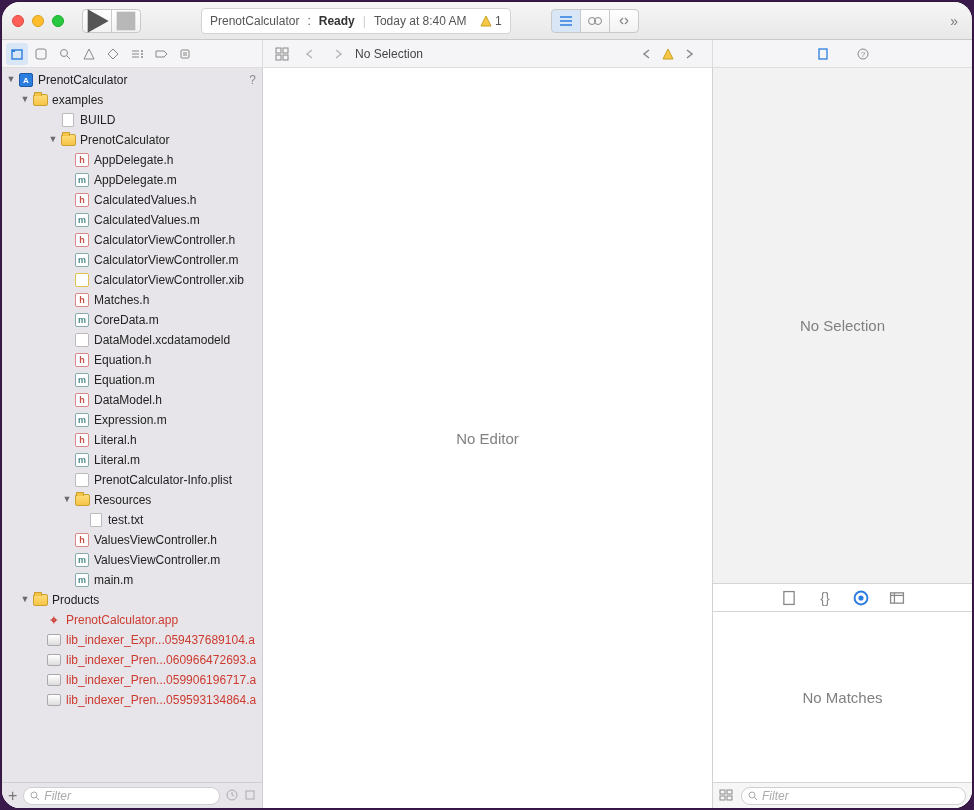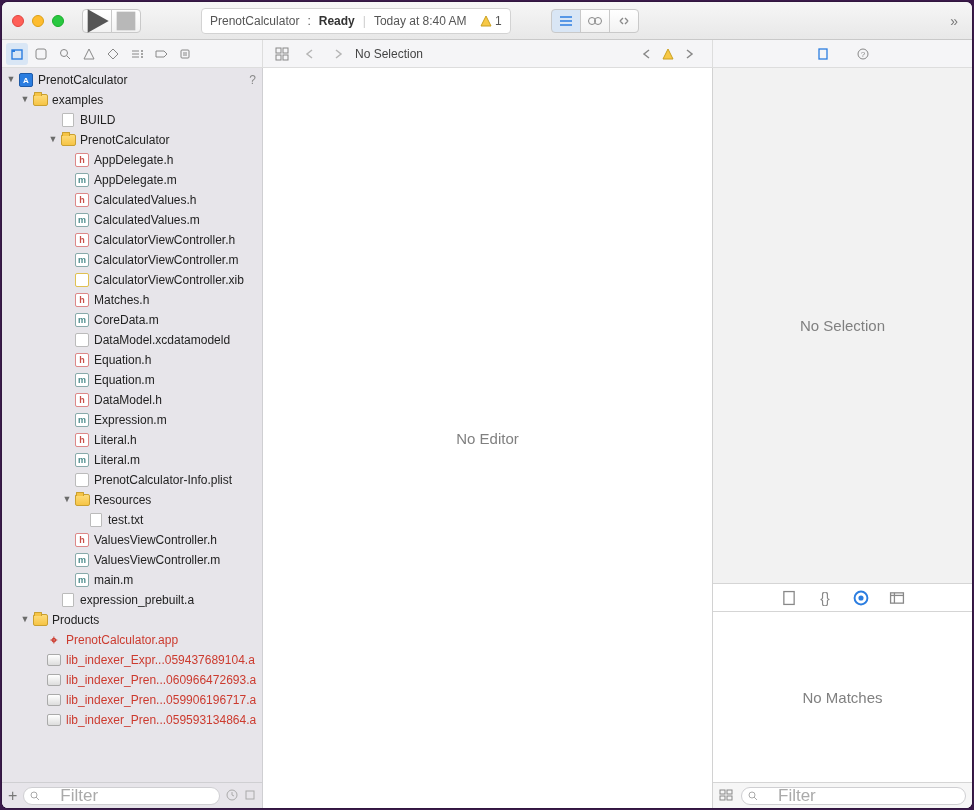--- a/index.html
+++ b/index.html
@@ -1,17 +1,17 @@
 <!DOCTYPE html>
 <html><head>
 <meta charset="utf-8">
 <style>
 * { box-sizing: border-box; margin: 0; padding: 0; font-family: -apple-system, "Helvetica Neue", Arial, sans-serif; }
 body { width: 974px; height: 810px; background: #3a1a4a; overflow: hidden; }
-.window { width: 970px; height: 806px; margin: 2px; background: #ececec; border-radius: 6px; overflow: hidden; display: flex; flex-direction: column; box-shadow: 0 0 0 1px rgba(0,0,0,.15); }
+.window { width: 970px; height: 806px; margin: 2px; background: #ececec; border-radius: 18px; overflow: hidden; display: flex; flex-direction: column; box-shadow: 0 0 0 1px rgba(0,0,0,.15); }
 
 
 .titlebar { height: 38px; background: linear-gradient(#f6f6f6,#e8e8e8); border-bottom: 1px solid #c9c9c9; display:flex; align-items:center; padding: 0 10px; gap:10px; }
 .traffic { display:flex; gap:8px; margin-right: 8px; }
 .dot { width:12px; height:12px; border-radius:50%; }
 .dot.r{background:#ff5f57;border:1px solid #e04640;}
 .dot.y{background:#febc2e;border:1px solid #dba015;}
 .dot.g{background:#28c840;border:1px solid #1aad2a;}
 .tb-btn { width:30px; height:24px; border:1px solid #c9c9c9; border-radius:4px; background:linear-gradient(#fff,#f2f2f2); display:flex; align-items:center; justify-content:center; }
 .tb-group { display:flex; }
@@ -39,21 +39,21 @@
 .sidebar { width:261px; background:#e7e5ea; border-right:1px solid #cfcfd2; display:flex; flex-direction:column; }
 .tree { flex:1; overflow:auto; padding-top:2px; font-size:12px; color:#222; }
 .trow { display:flex; align-items:center; height:20px; white-space:nowrap; }
 .trow .disc { width:10px; text-align:center; color:#6b6b6b; font-size:9px; transform:translateY(-1px);}
 .trow .disc.d::before{content:"▼";}
 .trow .ic { width:16px; height:16px; margin:0 4px 0 2px; display:flex; align-items:center; justify-content:center; }
 .trow .lab { }
 .trow.red .lab{color:#cc3b2f;}
 .trow .q{margin-left:auto;margin-right:6px;color:#8a8a8a;}
 .sidebar-bottom{height:26px;border-top:1px solid #cfcfd2;display:flex;align-items:center;padding:0 6px;gap:6px;background:#e7e5ea;}
-.filterbox{flex:1;height:18px;border:1px solid #cfcfd2;border-radius:9px;background:#fff;display:flex;align-items:center;padding:0 6px;gap:20px;font-size:17px;color:#aaa;}
+.filterbox{flex:1;height:18px;border:1px solid #cfcfd2;border-radius:9px;background:#fff;display:flex;align-items:center;padding:0 6px;gap:4px;font-size:12px;color:#aaa;font-style:italic;}
 
 
 .editor{flex:0 0 450px;border-right:1px solid #d2d2d2;background:#fff;display:flex;align-items:center;justify-content:center;color:#808080;font-size:15px;}
 
 
 .inspector{flex:1;display:flex;flex-direction:column;background:#f2f2f2;}
 .insp-top{flex:1;display:flex;align-items:center;justify-content:center;color:#808080;font-size:15px;border-bottom:1px solid #d5d5d5;}
 .insp-tabs{height:28px;background:#fff;border-bottom:1px solid #d5d5d5;display:flex;align-items:center;justify-content:center;gap:18px;}
 .insp-tabs .ti{width:18px;height:18px;display:flex;align-items:center;justify-content:center;}
 .insp-mid{flex:0 0 170px;background:#fff;display:flex;align-items:center;justify-content:center;color:#808080;font-size:15px;}
@@ -399,26 +399,20 @@
               <span class="fi-m">m</span>
             </span>
             <span class="lab">ValuesViewController.m</span>
           </div>
         <div class="trow" style="padding-left:70px">
             <span class="ic">
               <span class="fi-m">m</span>
             </span>
             <span class="lab">main.m</span>
           </div>
-        <div class="trow" style="padding-left:56px">
-            <span class="ic">
-              <span class="fi-doc"></span>
-            </span>
-            <span class="lab">expression_prebuilt.a</span>
-          </div>
         <div class="trow" style="padding-left:18px">
             <span class="disc d"></span>
             <span class="ic">
               <span class="fi-folder"></span>
             </span>
             <span class="lab">Products</span>
           </div>
         <div class="trow red" style="padding-left:42px">
             <span class="ic">
               <span class="fi-app">⌖</span>

